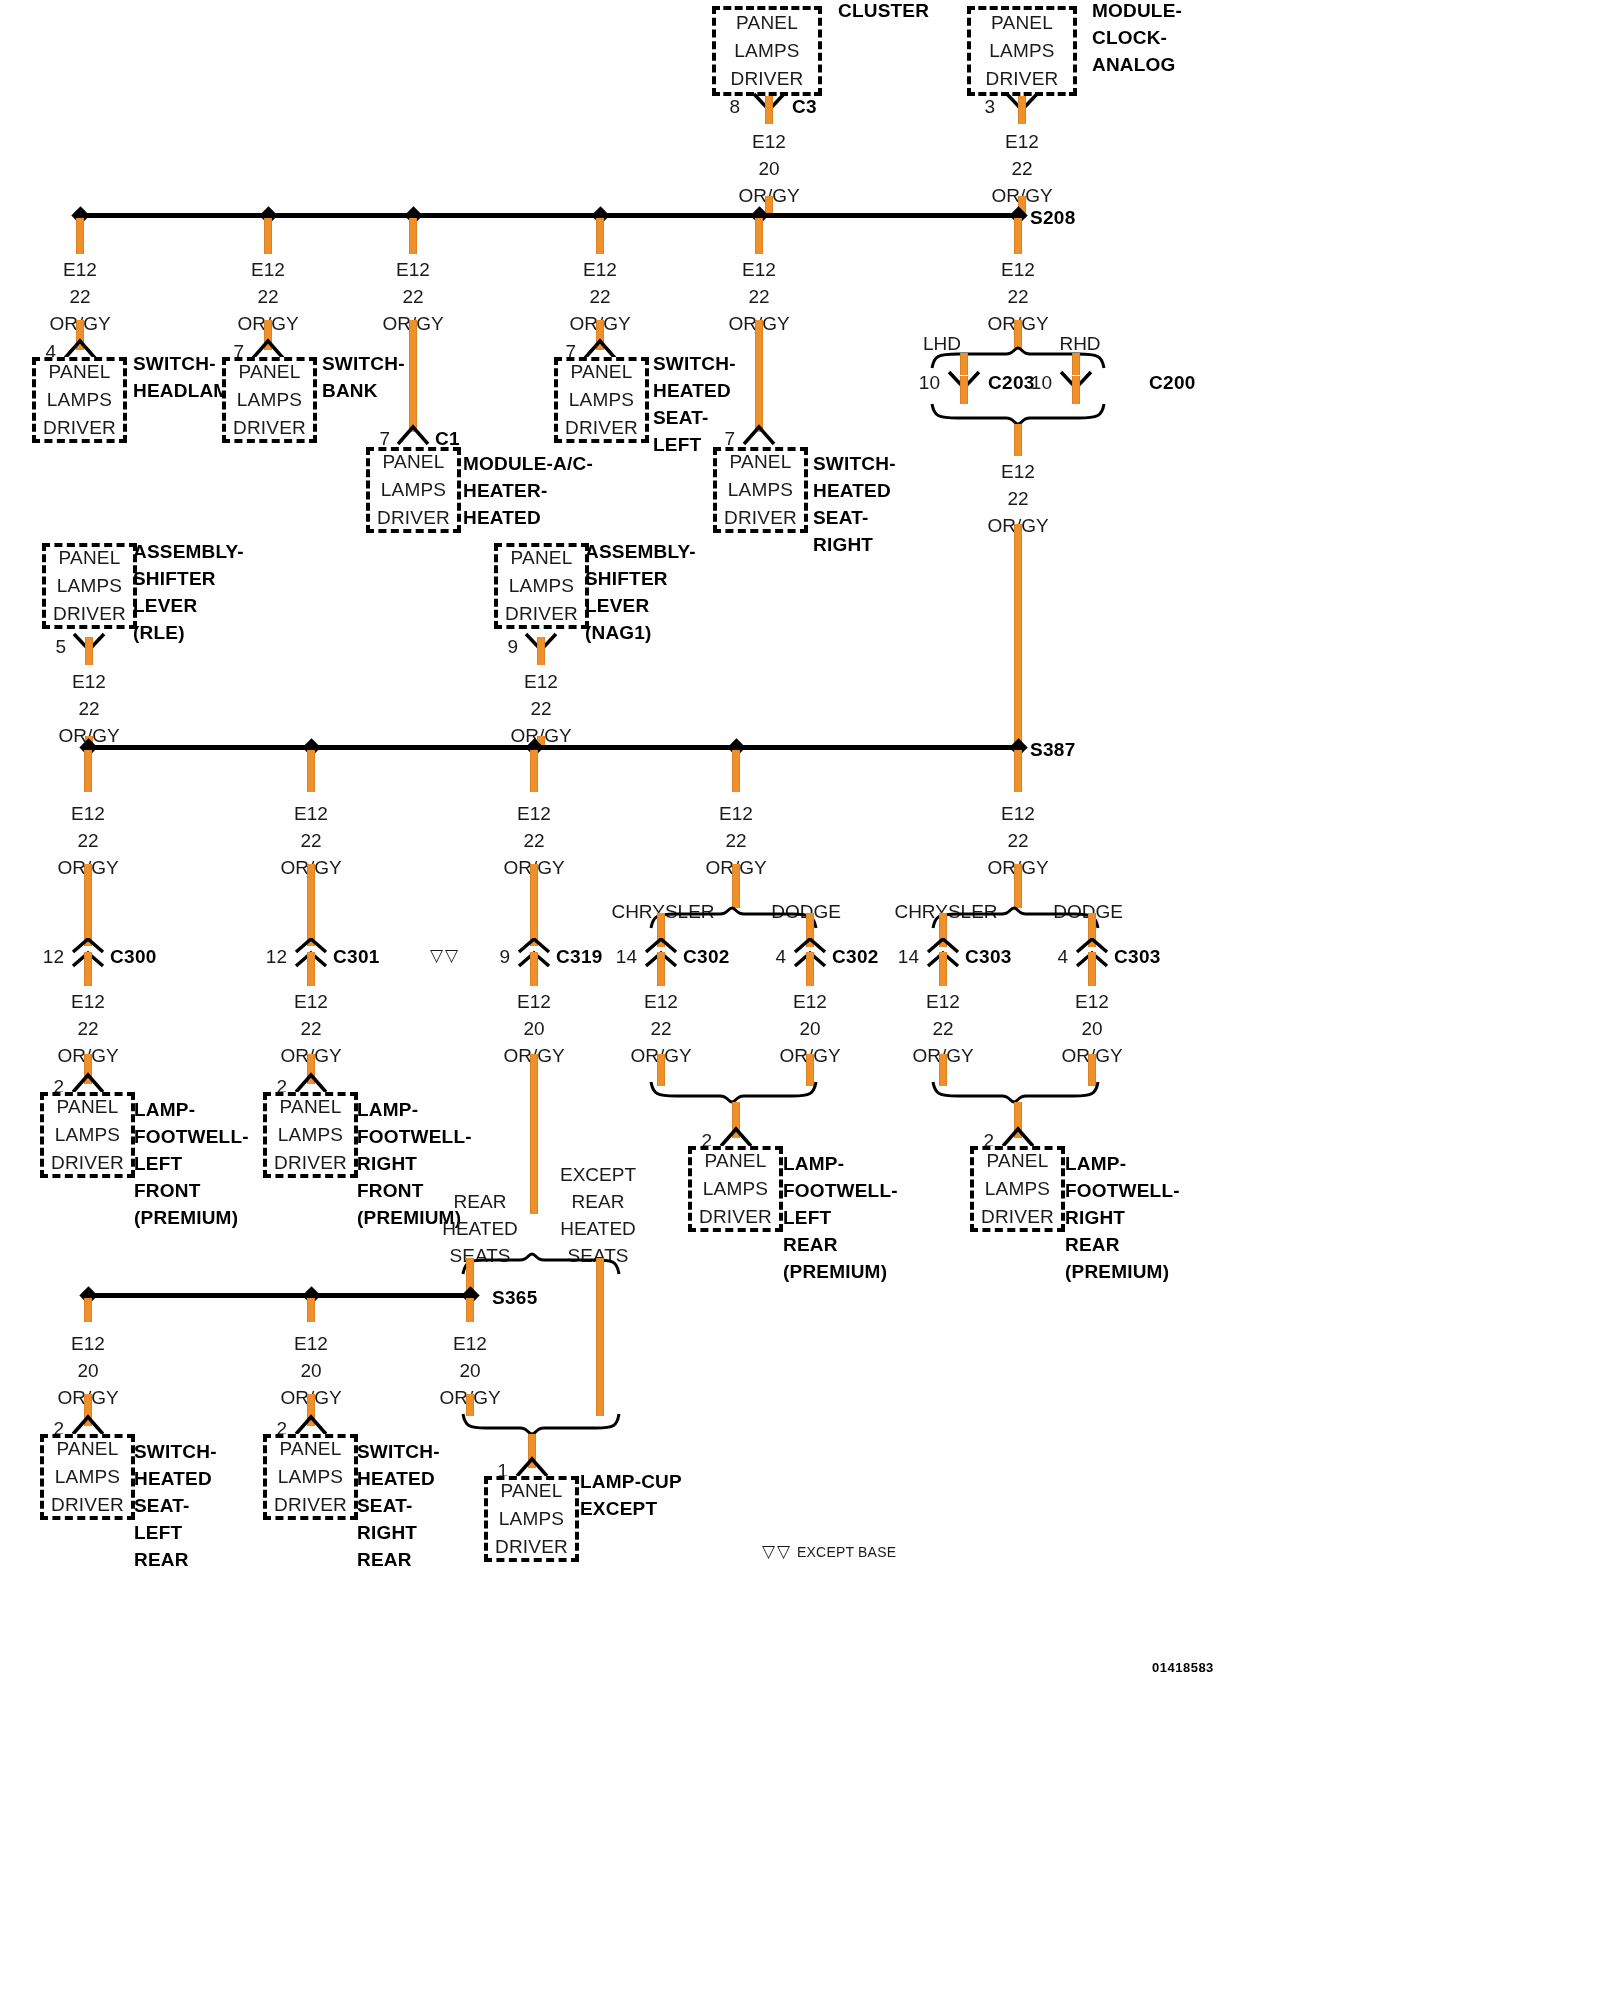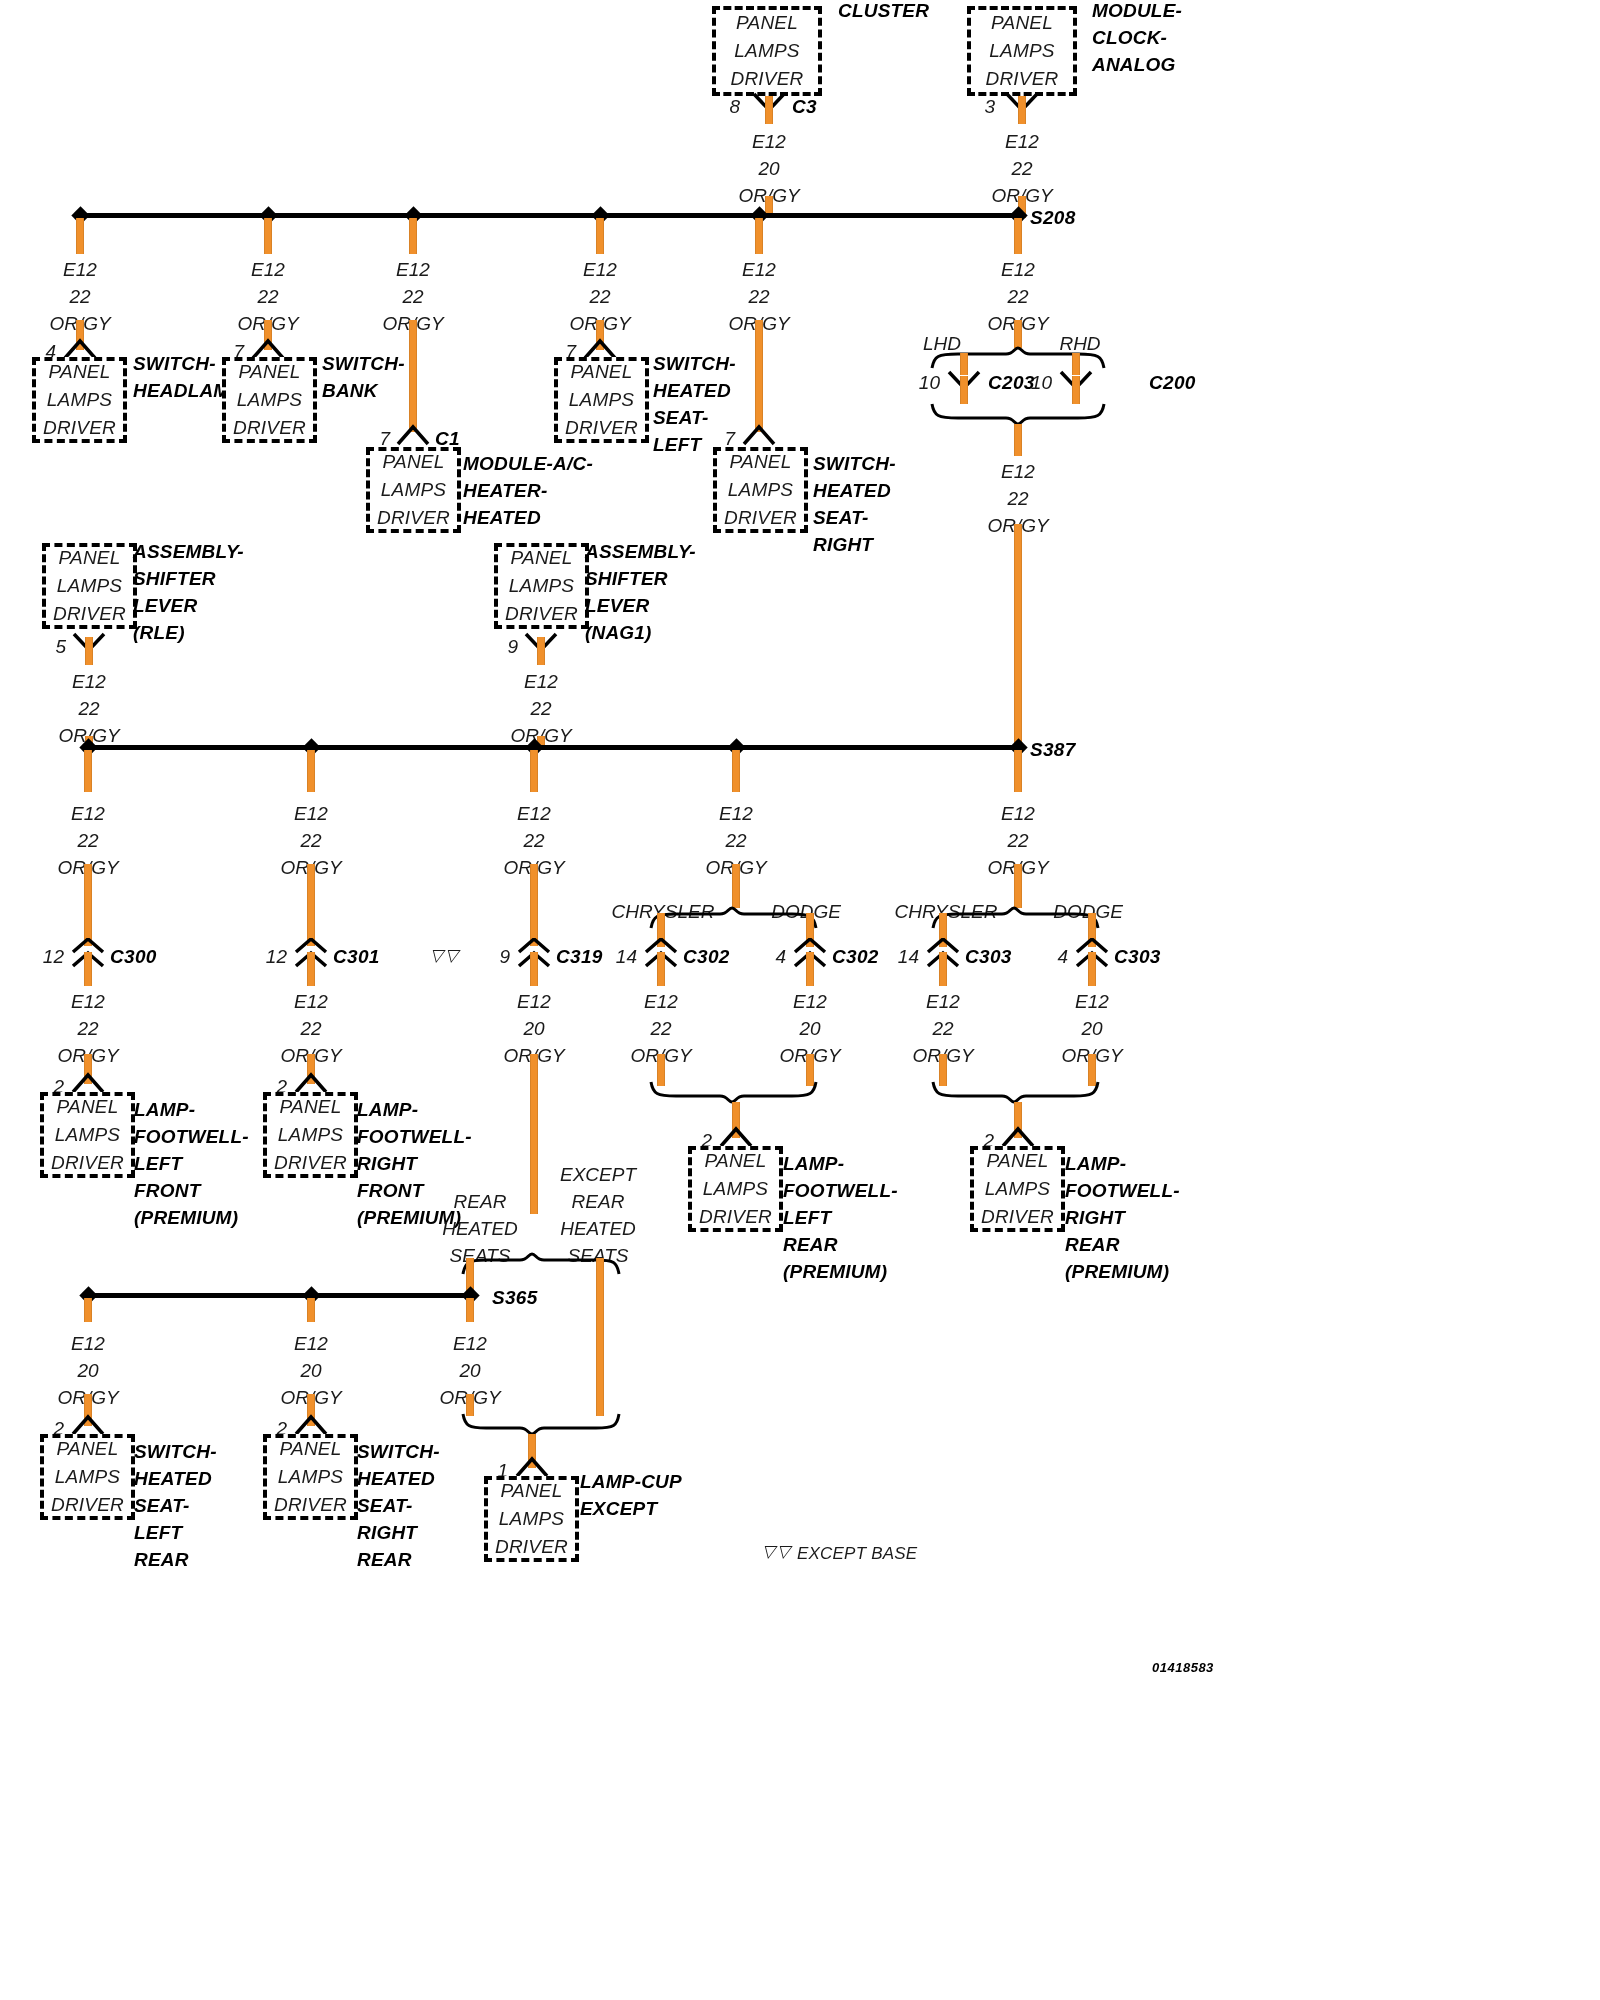--- a/index.html
+++ b/index.html
@@ -6,21 +6,20 @@
   body{
     font-family:"Liberation Sans", sans-serif;
     color:#000000;
   }
   #sheet{
     position:relative;
     width:1600px;
     height:2000px;
     overflow:hidden;
     background:#ffffff;
-    font-style:italic;
   }
 
   
   .abs{position:absolute;}
 
   
   .box{
     position:absolute;
     border:4px dashed #000;
     box-sizing:border-box;
@@ -107,21 +106,21 @@
     position:absolute;
     font-size:19px;
     line-height:27px;
     text-align:center;
     width:160px;
     color:#1a1a1a;
   }
 
   .footer-note{
     position:absolute;
-    font-size:17px;
+    font-size:14px;
     letter-spacing:.2px;
     color:#1a1a1a;
   }
   .docid{
     position:absolute;
     font-size:13px;
     font-weight:bold;
     letter-spacing:.5px;
     color:#000;
   }

